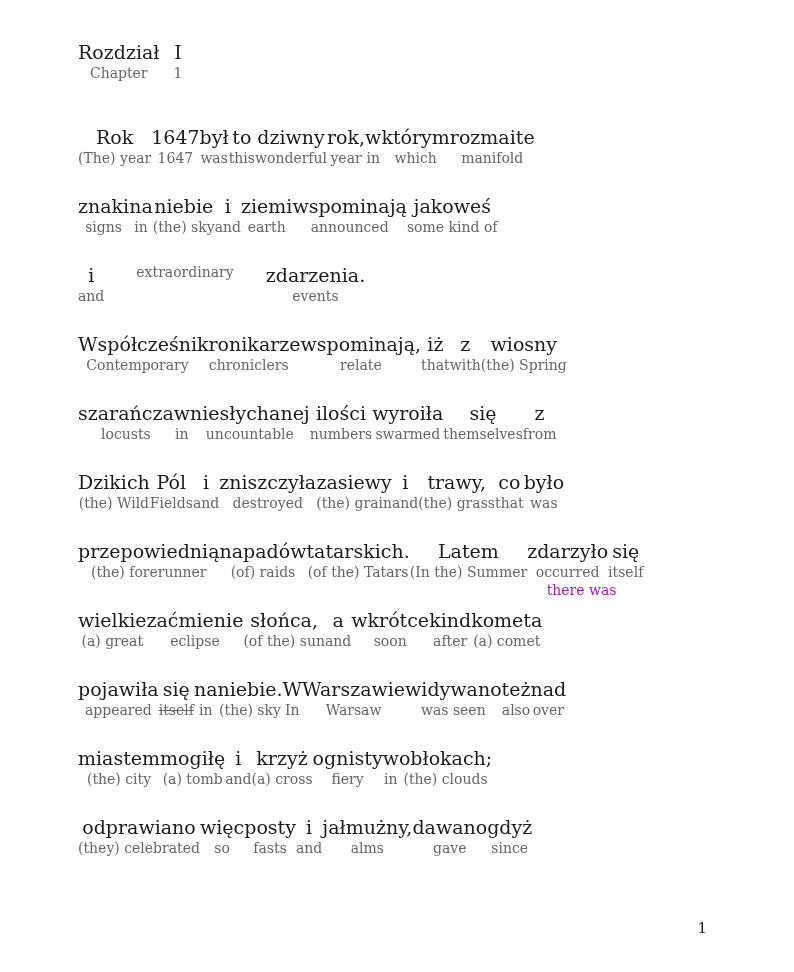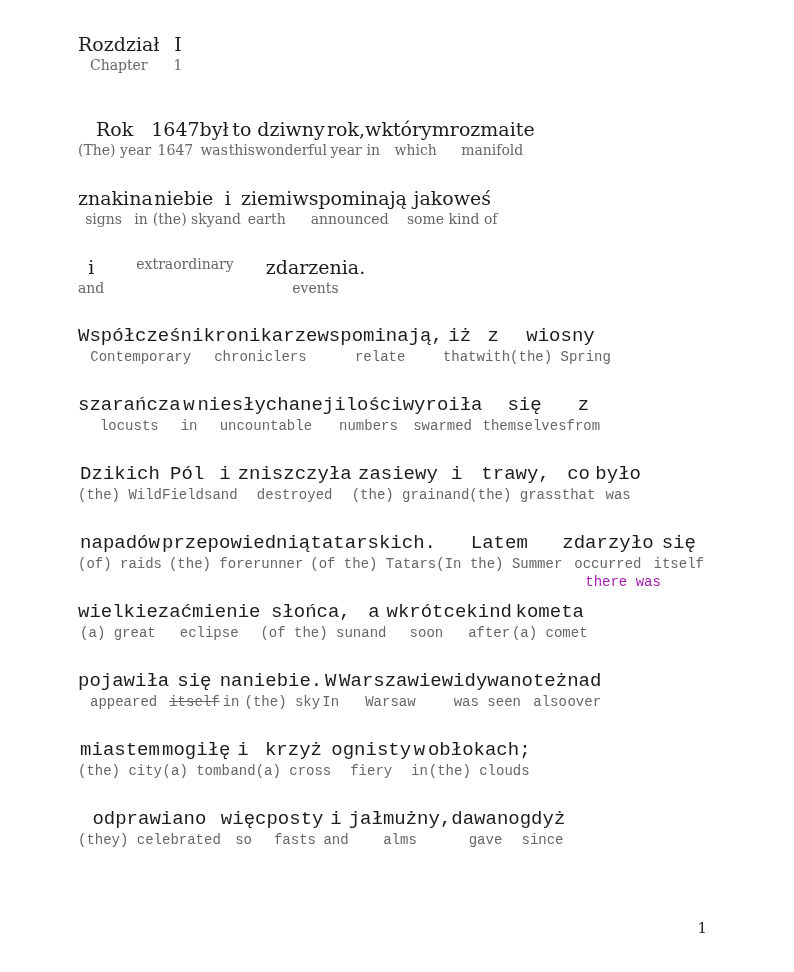--- a/index.html
+++ b/index.html
@@ -11,32 +11,31 @@
     position: relative;
     width: 794px;
     height: 972px;
     background: #ffffff;
     font-family: "DejaVu Serif", serif;
     overflow: hidden;
   }
   .content {
     position: absolute;
     left: 78px;
-    top: 32px;
+    top: 40px;
     width: 640px;
   }
   .header-row {
     display: flex;
     justify-content: flex-start;
     gap: 14px;
     margin-bottom: 43px;
   }
   .paragraph + .paragraph {
     margin-top: 16px;
-    font-family: Liberation Mono, monospace;
   }
   .line {
     display: flex;
     margin-bottom: 27px;
   }
   .line.justified {
     justify-content: flex-start;
   }
   .line.ragged {
     justify-content: flex-start;
@@ -271,26 +270,26 @@
               <div class="word">co</div>
               <div class="gloss">that</div>
             </div>
             <div class="pair">
               <div class="word">było</div>
               <div class="gloss">was</div>
             </div>
           </div>
           <div class="line justified">
             <div class="pair">
+              <div class="word">przepowiednią</div>
+              <div class="gloss">(the) forerunner</div>
+            </div>
+            <div class="pair">
               <div class="word">napadów</div>
               <div class="gloss">(of) raids</div>
-            </div>
-            <div class="pair">
-              <div class="word">przepowiednią</div>
-              <div class="gloss">(the) forerunner</div>
             </div>
             <div class="pair">
               <div class="word">tatarskich.</div>
               <div class="gloss">(of the) Tatars</div>
             </div>
             <div class="pair">
               <div class="word">Latem</div>
               <div class="gloss">(In the) Summer</div>
             </div>
             <div class="pair">

